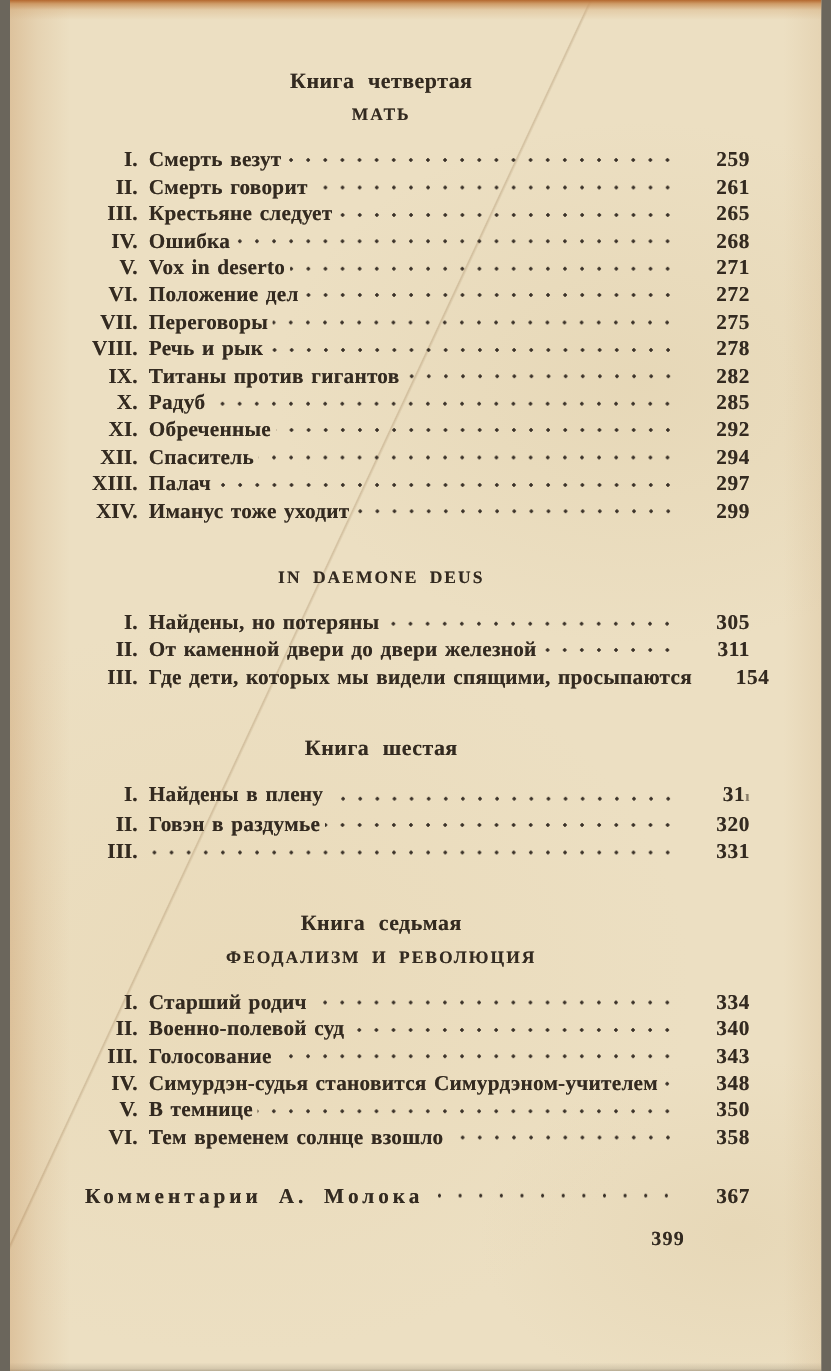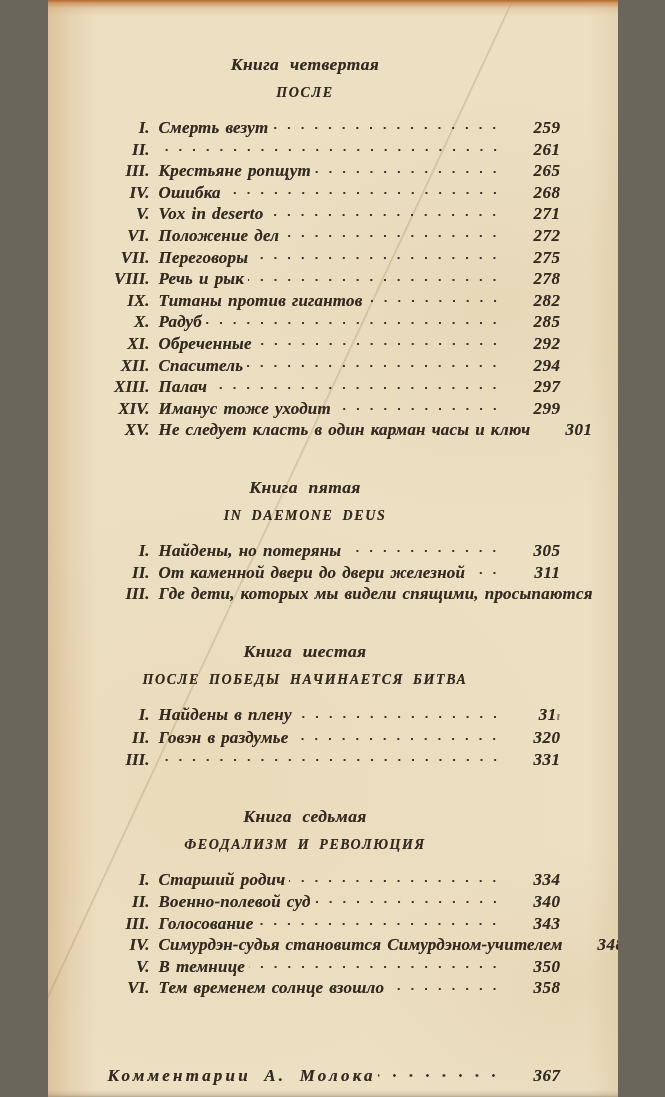--- a/index.html
+++ b/index.html
@@ -1,35 +1,34 @@
 <!DOCTYPE html>
 <html><head>
 <meta charset="utf-8">
 <style>
   html,body{margin:0;padding:0;background:#6b665c;}
   .scan{
     position:relative;
-    width:570px;height:1097px;
+    width:649px;height:1097px;
     margin:0 auto;
     overflow:hidden;
     font-family:"Liberation Serif","DejaVu Serif",serif;
     font-weight:700;
     color:#332a20;
     background-color:#ecdfc2;
     background-image:
       linear-gradient(180deg, #b4682f 0px, rgba(203,148,94,0.9) 3px, rgba(214,174,126,0.4) 8px, rgba(214,174,126,0) 16px),
       linear-gradient(90deg, rgba(186,128,70,0.30) 0px, rgba(186,128,70,0.13) 22px, rgba(186,128,70,0) 48px),
       linear-gradient(270deg, rgba(192,152,102,0.16) 0px, rgba(192,152,102,0) 30px),
       linear-gradient(0deg, rgba(108,98,80,0.45) 0px, rgba(128,118,98,0.22) 2px, rgba(128,118,98,0) 7px),
       linear-gradient(115deg, rgba(0,0,0,0) 420px, rgba(150,118,78,0.30) 421px, rgba(0,0,0,0) 423px),
       radial-gradient(420px 300px at 78% 28%, rgba(214,194,152,0.25), rgba(214,194,152,0) 70%),
       radial-gradient(520px 420px at 28% 72%, rgba(228,208,168,0.30), rgba(228,208,168,0) 70%),
       radial-gradient(300px 200px at 90% 90%, rgba(210,186,140,0.20), rgba(210,186,140,0) 70%);
     text-shadow:0 0 0.5px rgba(51,42,32,0.55);
-    font-style:italic;
   }
   .inner{padding:54px 57px 0 54px;}
   
   .sec-head{margin-right:52px;text-align:center;}
   .book-title{font-size:17.5px;line-height:20px;word-spacing:6px;letter-spacing:0.4px;}
   .book-sub{margin-top:11px;font-size:14px;line-height:15px;letter-spacing:1.6px;word-spacing:4px;}
   .section{margin-top:36px;}
   .section:first-child{margin-top:0;}
   .rows{margin-top:17px;}
   
@@ -46,52 +45,53 @@
     background-image:radial-gradient(circle at center, #3a3128 1.15px, rgba(58,49,40,0) 1.5px);
     background-size:13.7px 13.7px;
     background-repeat:repeat-x;
     background-position:right 1px bottom 3.5px;
   }
   .row.no-leader .leader{background-image:none;}
   .pg{flex:0 0 auto;min-width:30px;text-align:right;letter-spacing:0.5px;margin-left:23px;}
   .pg .artifact{opacity:0.55;font-size:12px;}
   
   .comments{margin-top:26px;}
-  .comments .title{padding-left:6px;letter-spacing:3.2px;word-spacing:6px;margin-top:40px;}
+  .comments .title{padding-left:6px;letter-spacing:3.2px;word-spacing:6px;}
   .comments .leader{background-size:16.5px 16.5px;margin-left:2px;}
   
   .folio{margin-top:15px;margin-right:52px;text-align:right;font-size:16px;letter-spacing:1px;}
 </style>
 </head>
 <body>
 
 <div class="scan">
   <div class="inner">
 
     <div>
         <div class="section">
           <div class="sec-head">
             <div class="book-title">Книга четвертая</div>
-            <div class="book-sub">ПОСЛЕ</div>
+            <div class="book-sub">МАТЬ</div>
           </div>
           <div class="rows">
             <div class="row">
               <span class="num">I.</span>
               <span class="title">Смерть везут</span>
               <span class="leader"></span>
               <span class="pg">259</span>
             </div>
             <div class="row">
               <span class="num">II.</span>
+              <span class="title">Смерть говорит</span>
               <span class="leader"></span>
               <span class="pg">261</span>
             </div>
             <div class="row">
               <span class="num">III.</span>
-              <span class="title">Крестьяне ропщут</span>
+              <span class="title">Крестьяне следует</span>
               <span class="leader"></span>
               <span class="pg">265</span>
             </div>
             <div class="row">
               <span class="num">IV.</span>
               <span class="title">Ошибка</span>
               <span class="leader"></span>
               <span class="pg">268</span>
             </div>
             <div class="row">
@@ -147,31 +147,24 @@
               <span class="title">Палач</span>
               <span class="leader"></span>
               <span class="pg">297</span>
             </div>
             <div class="row">
               <span class="num">XIV.</span>
               <span class="title">Иманус тоже уходит</span>
               <span class="leader"></span>
               <span class="pg">299</span>
             </div>
-            <div class="row">
-              <span class="num">XV.</span>
-              <span class="title">Не следует класть в один карман часы и ключ</span>
-              <span class="leader"></span>
-              <span class="pg">301</span>
-            </div>
-          </div>
-        </div>
-        <div class="section">
-          <div class="sec-head">
-            <div class="book-title">Книга пятая</div>
+          </div>
+        </div>
+        <div class="section">
+          <div class="sec-head">
             <div class="book-sub">IN DAEMONE DEUS</div>
           </div>
           <div class="rows">
             <div class="row">
               <span class="num">I.</span>
               <span class="title">Найдены, но потеряны</span>
               <span class="leader"></span>
               <span class="pg">305</span>
             </div>
             <div class="row">
@@ -184,21 +177,20 @@
               <span class="num">III.</span>
               <span class="title">Где дети, которых мы видели спящими, просыпаются</span>
               <span class="leader"></span>
               <span class="pg">154</span>
             </div>
           </div>
         </div>
         <div class="section">
           <div class="sec-head">
             <div class="book-title">Книга шестая</div>
-            <div class="book-sub">ПОСЛЕ ПОБЕДЫ НАЧИНАЕТСЯ БИТВА</div>
           </div>
           <div class="rows">
             <div class="row">
               <span class="num">I.</span>
               <span class="title">Найдены в плену</span>
               <span class="leader"></span>
               <span class="pg">31<span class="artifact">ı</span></span>
             </div>
             <div class="row">
               <span class="num">II.</span>

